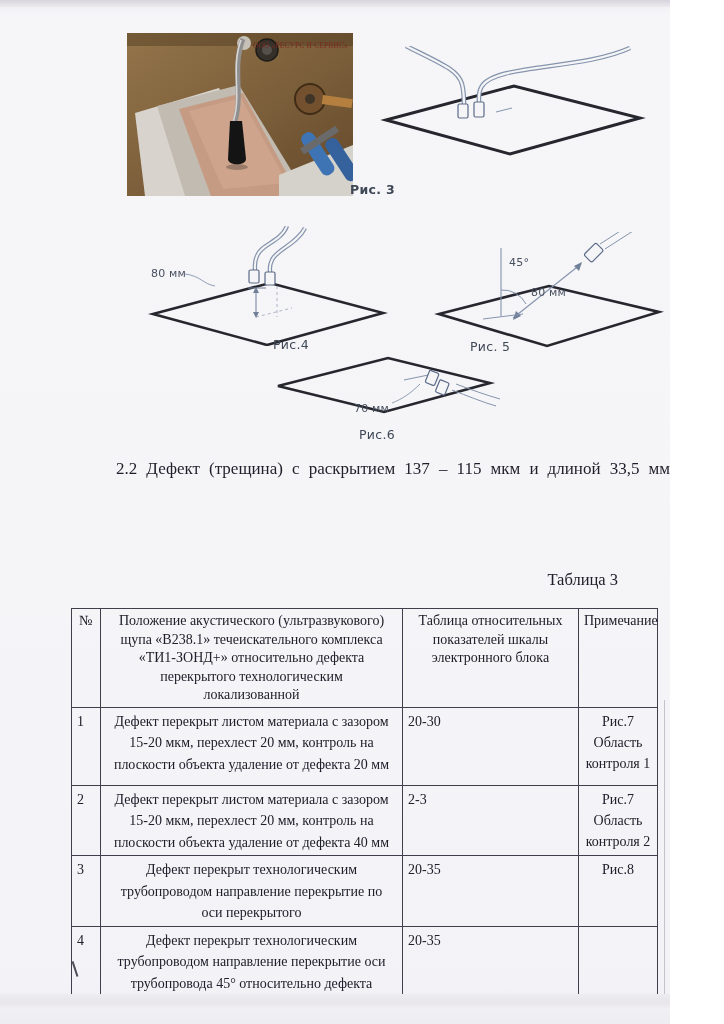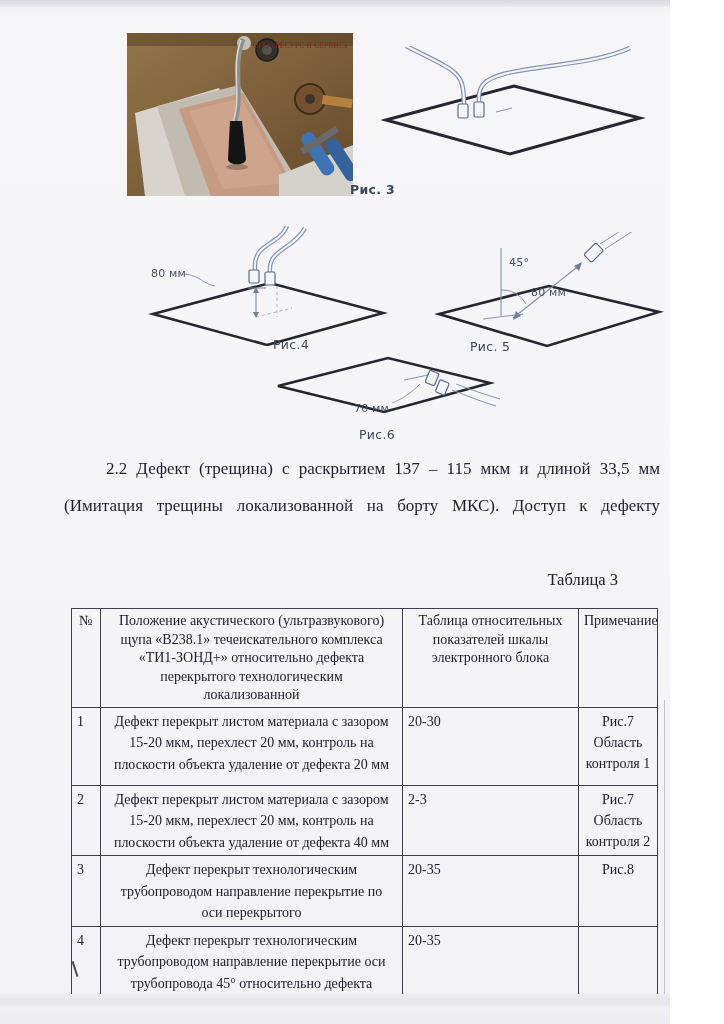--- a/index.html
+++ b/index.html
@@ -17,21 +17,21 @@
   .fig3-svg{left:378px;top:46px;width:272px;height:152px;}
   .fig4-svg{left:145px;top:226px;width:245px;height:120px;}
   .fig5-svg{left:433px;top:232px;width:232px;height:118px;}
   .fig6-svg{left:268px;top:350px;width:240px;height:72px;}
   .fig-caption{position:absolute;font-family:"DejaVu Sans",sans-serif;
     font-size:12.5px;color:#3e4856;letter-spacing:.3px;}
   .cap3{left:350px;top:182px;font-weight:bold;}
   .cap4{left:247px;top:337px;margin-left:26px;}
   .cap5{left:470px;top:339px;}
   .cap6{left:359px;top:427px;}
-  .para{position:absolute;left:64px;top:450px;width:596px;font-size:17px;
+  .para{position:absolute;left:74px;top:450px;width:596px;font-size:17px;
     line-height:37px;color:#1f1f2b;}
   .para-line{text-align:justify;}
   .para-line.first{text-indent:42px;text-align-last:justify;}
   .para-line.mid{text-align-last:justify;}
   .para-line.last{text-align:left;white-space:pre;}
   .table-caption{position:absolute;top:570px;right:52px;font-size:16.5px;color:#20202c;}
   table.doc-table{position:absolute;left:71px;top:608px;width:586px;
     border-collapse:collapse;table-layout:fixed;font-size:14px;color:#20202c;
     border:1.8px solid #3a3a48;}
   table.doc-table td{border:1.3px solid #3e3e4c;vertical-align:top;padding:3px 5px 2px 5px;}
@@ -158,21 +158,20 @@
       <path d="M184,40 C200,46 214,52 228,56"></path>
       <path d="M188,34 C204,40 218,45 232,49"></path>
     </g>
     <path d="M152,34 C142,44 134,49 124,53" stroke="#8494ac" stroke-width="0.9" fill="none"></path>
     <text class="diag-label" x="86" y="62">70 мм</text>
   </svg>
   <div class="fig-caption cap6">Рис.6</div>
 
   <div class="para">
     <div class="para-line first">2.2 Дефект (трещина) с раскрытием 137 – 115 мкм и длиной 33,5 мм</div>
-    <div class="para-line mid">(Имитация трещины локализованной на борту МКС). Доступ к дефекту</div>
   </div>
 
   <div class="table-caption">Таблица 3</div>
 
   <table class="doc-table">
     <colgroup>
       <col style="width:29px">
         <col style="width:302px">
         <col style="width:176px">
         <col style="width:79px">

